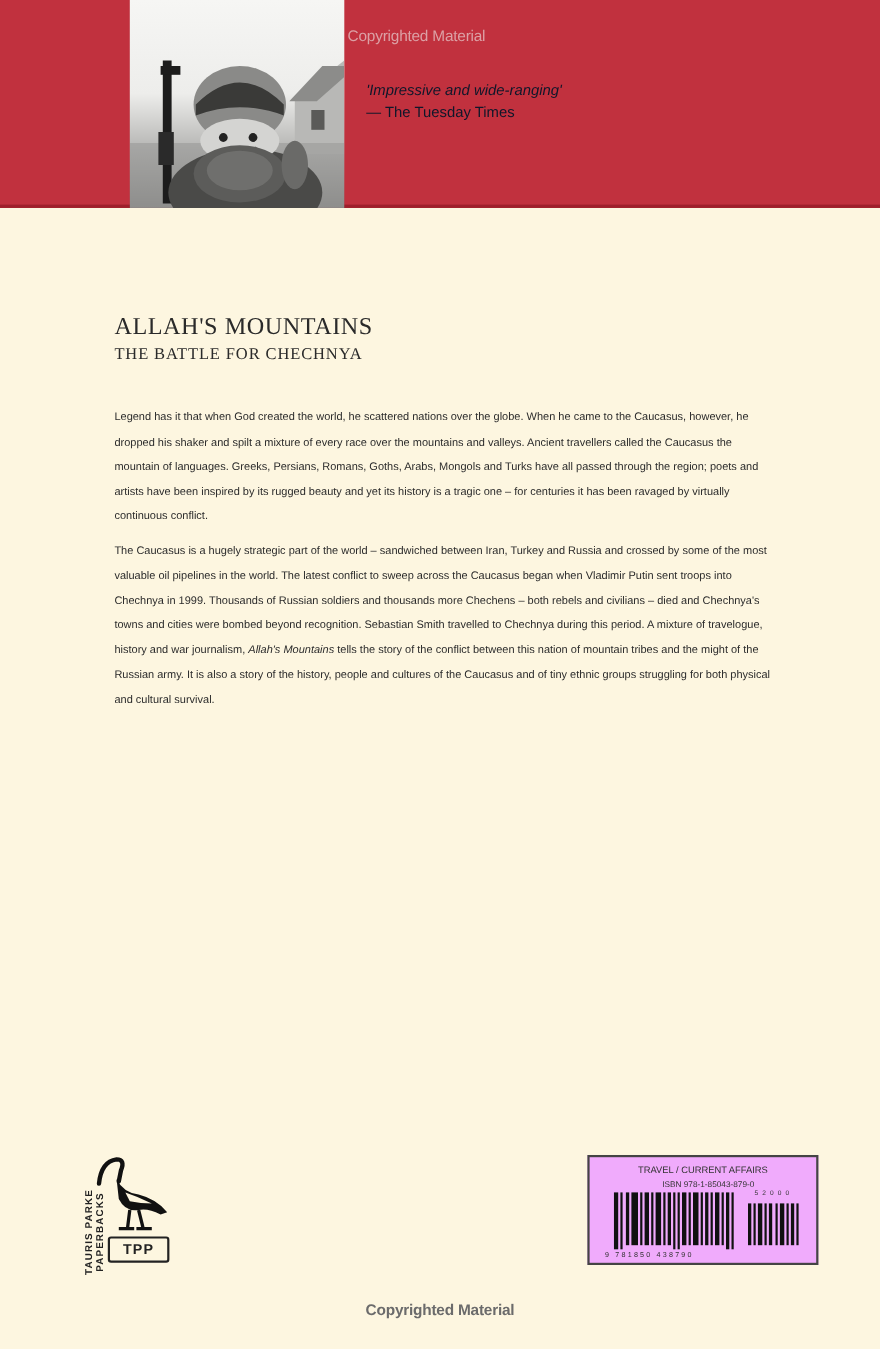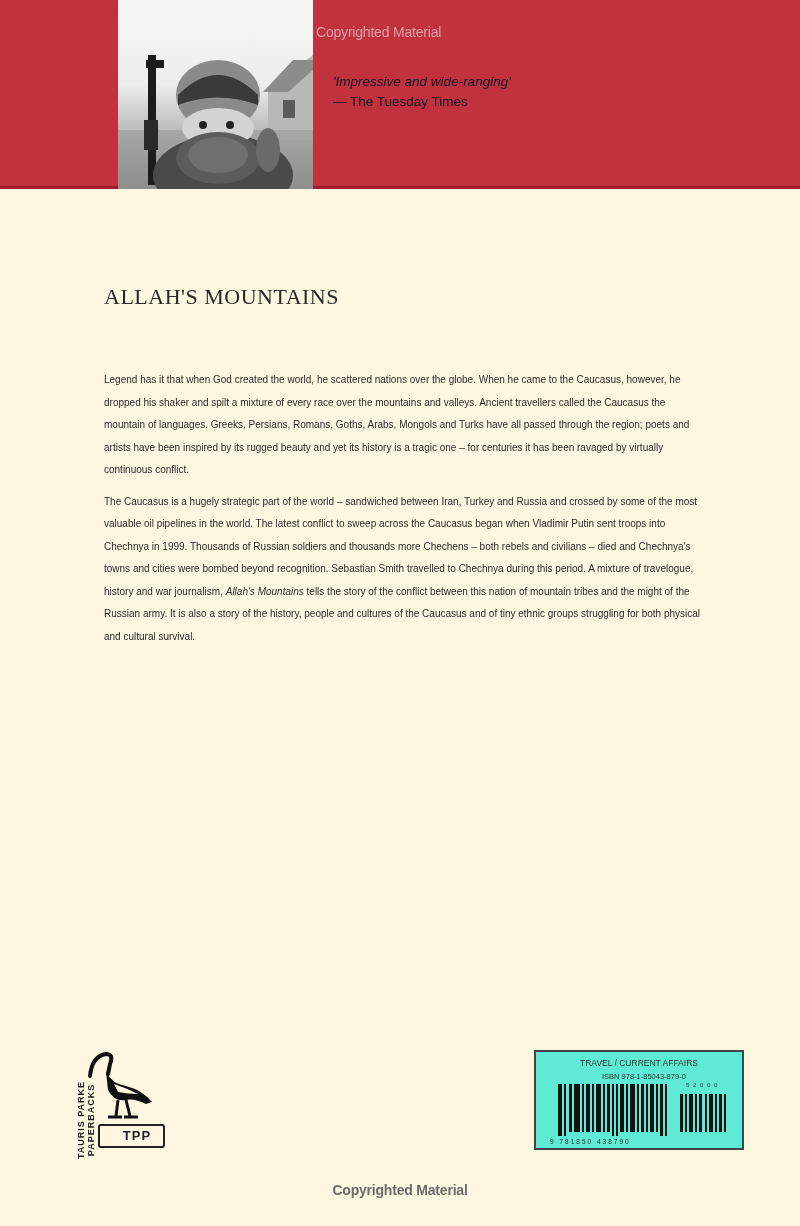--- a/index.html
+++ b/index.html
@@ -52,25 +52,25 @@
     transform: rotate(-90deg); transform-origin: center;
     font-size: 9px; font-weight: bold; letter-spacing: 1px; line-height: 10px;
     color: #222; white-space: nowrap; width: 100px; text-align: center;
   }
   .pub-name span { display: block; }
   .ibis { position: absolute; left: 36px; top: 0; }
   .tpp {
     position: absolute; left: 48px; top: 74px; width: 52px; height: 20px;
     border: 2px solid #222; border-radius: 3px;
     font-size: 13px; font-weight: bold; text-align: center; line-height: 20px;
-    letter-spacing: 1px; color: #222; background: #fdf6e0; padding-left: 11px;
+    letter-spacing: 1px; color: #222; background: #fdf6e0;
   }
   .barcode-box {
     position: absolute; left: 534px; top: 1050px; width: 210px; height: 100px;
-    background: #5eead4; border: 2px solid #444; box-sizing: border-box;
+    background: #f0abfc; border: 2px solid #444; box-sizing: border-box;
   }
   .bc-category { position: absolute; left: 0; top: 6px; width: 100%; text-align: center; font-size: 8.5px; color: #333; }
   .bc-isbn { position: absolute; left: 22px; top: 20px; font-size: 7.5px; color: #333; margin-left: 44px; }
   .bc-bars { position: absolute; left: 22px; top: 30px; }
   .bc-addon-num { position: absolute; left: 150px; top: 30px; font-size: 6px; color: #333; letter-spacing: 1px; }
   .bc-digits { position: absolute; left: 14px; top: 86px; font-size: 6.5px; color: #333; letter-spacing: 2px; }
   .copyright-bottom {
     position: absolute; left: 0; top: 1182px; width: 800px; text-align: center;
     font-size: 14px; font-weight: bold; color: #6b6b6b; letter-spacing: -0.2px;
   }
@@ -110,20 +110,21 @@
 
 <div class="copyright-top">Copyrighted Material</div>
 
 <div class="quote">
   <span class="q-text">'Impressive and wide-ranging'</span>
   <span class="q-source">— The Tuesday Times</span>
 </div>
 
 <div class="title-block">
   <span class="title">ALLAH'S MOUNTAINS</span>
+  <span class="subtitle">THE BATTLE FOR CHECHNYA</span>
 </div>
 
 <div class="blurb">
   <p>Legend has it that when God created the world, he scattered nations over the globe. When he came to the Caucasus, however, he dropped his shaker and spilt a mixture of every race over the mountains and valleys. Ancient travellers called the Caucasus the mountain of languages. Greeks, Persians, Romans, Goths, Arabs, Mongols and Turks have all passed through the region; poets and artists have been inspired by its rugged beauty and yet its history is a tragic one – for centuries it has been ravaged by virtually continuous conflict.</p>
   <p><span>The Caucasus is a hugely strategic part of the world – sandwiched between Iran, Turkey and Russia and crossed by some of the most valuable oil pipelines in the world. The latest conflict to sweep across the Caucasus began when Vladimir Putin sent troops into Chechnya in 1999. Thousands of Russian soldiers and thousands more Chechens – both rebels and civilians – died and Chechnya's towns and cities were bombed beyond recognition. Sebastian Smith travelled to Chechnya during this period. A mixture of travelogue, history and war journalism, </span><em>Allah's Mountains</em><span> tells the story of the conflict between this nation of mountain tribes and the might of the Russian army. It is also a story of the history, people and cultures of the Caucasus and of tiny ethnic groups struggling for both physical and cultural survival.</span></p>
 </div>
 
 <div class="publisher">
   <div class="pub-name">
     <span>TAURIS PARKE</span>

